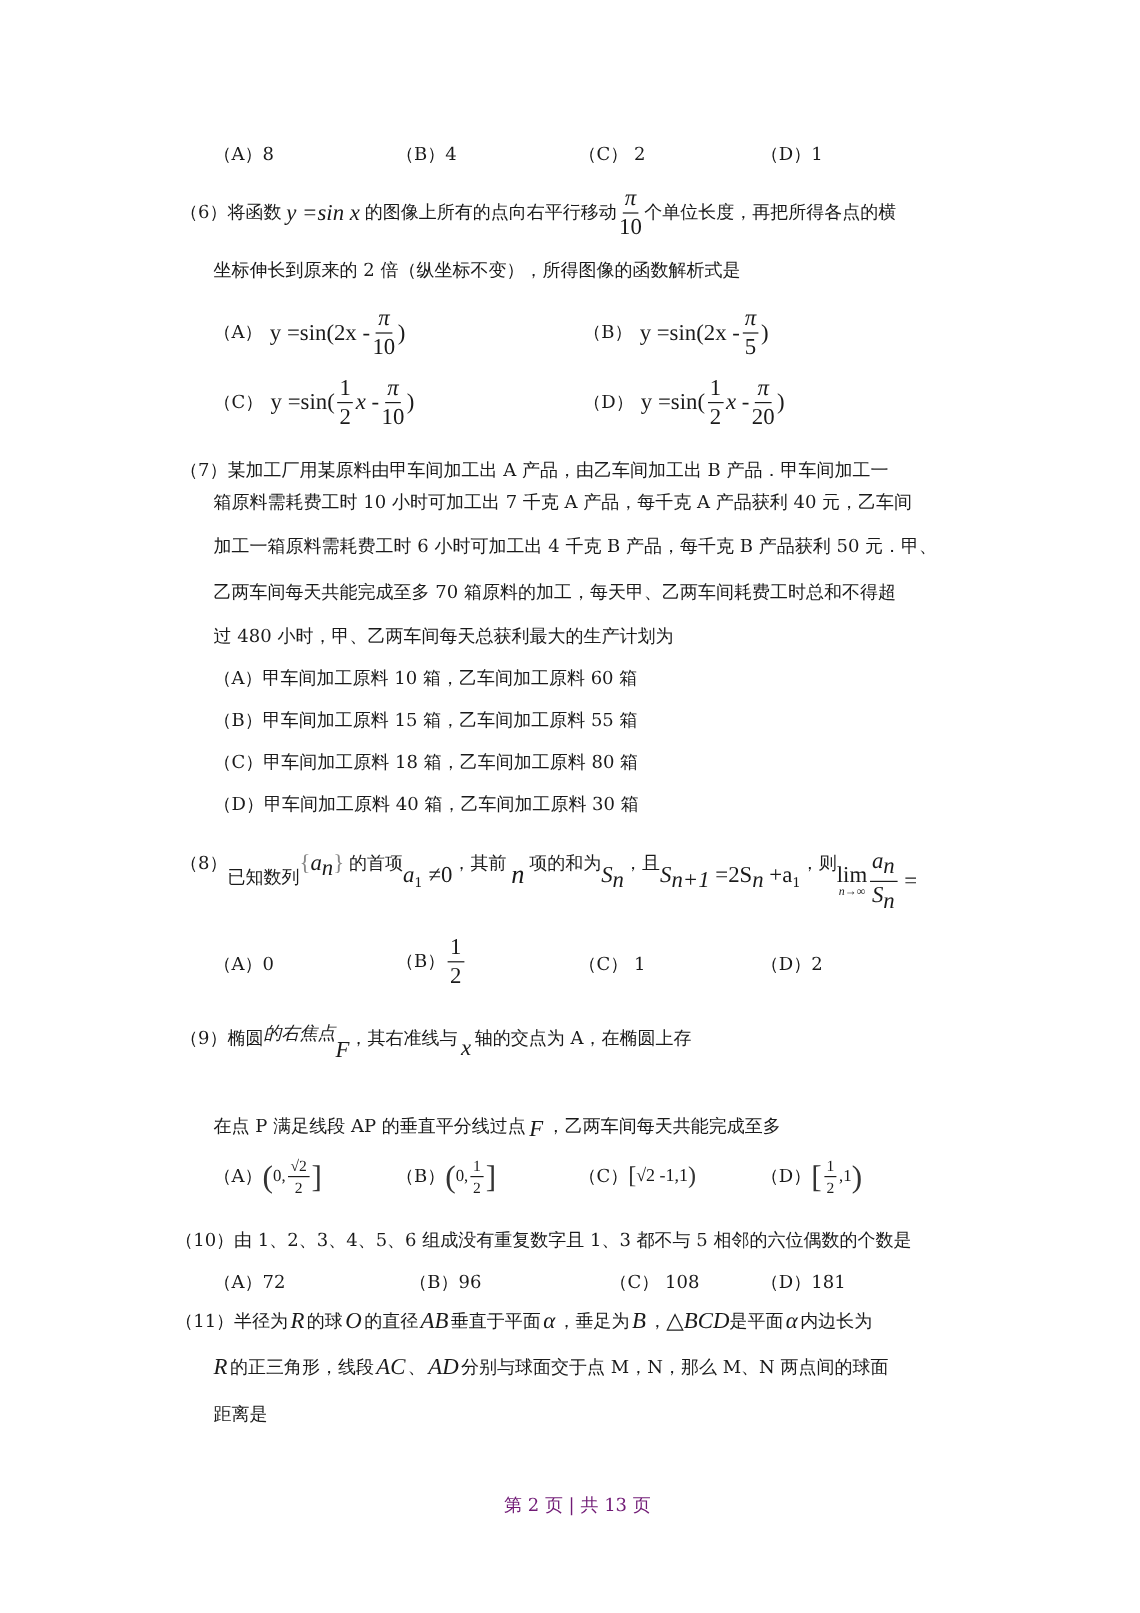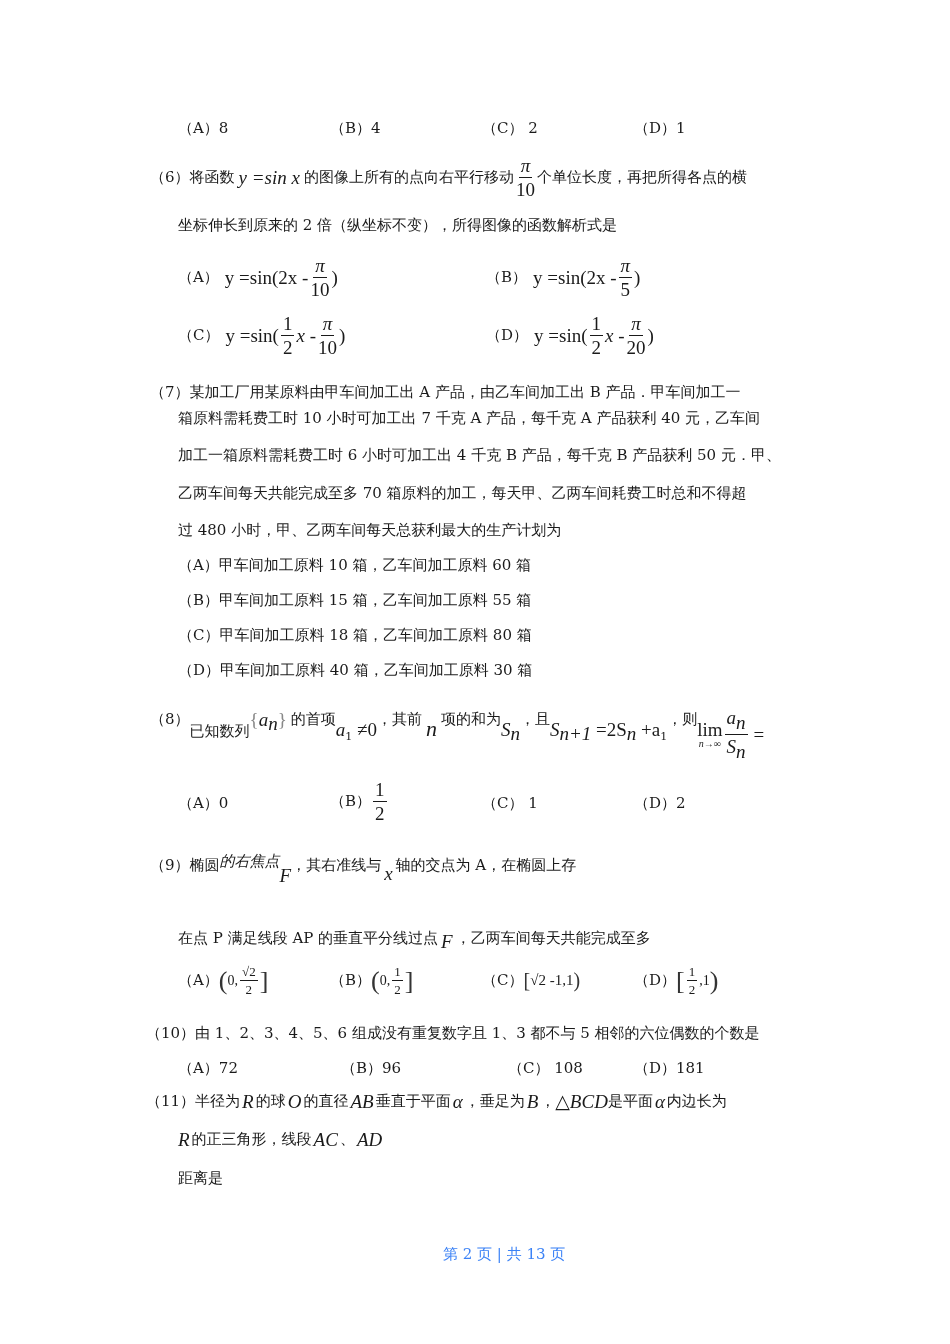--- a/index.html
+++ b/index.html
@@ -12,21 +12,21 @@
     .m { font-family: "Liberation Serif", "DejaVu Serif", serif; font-size: 19px; }
     .mi { font-family: "Liberation Serif", "DejaVu Serif", serif; font-style: italic; font-size: 19px; }
     .frac { display: inline-flex; flex-direction: column; align-items: center; vertical-align: middle; margin: 0 2px; line-height: 1; }
     .frac .num { padding: 0 2px 2px 2px; border-bottom: 1px solid #1a1a1a; }
     .frac .den { padding-top: 2px; }
     .frac.big { font-size: 19px; font-family: "Liberation Serif", serif; }
     .frac.small { font-size: 13px; font-family: "Liberation Serif", serif; }
     .opt { font-size: 15px; }
     .row { display: flex; align-items: center; }
     sub, sup { font-size: 11px; }
-    .footer { font-size: 15px; color: #3b82f6; margin-left: 23px; }
+    .footer { font-size: 15px; color: #701a75; }
     .bracket { font-family: "Liberation Serif", serif; font-size: 26px; font-weight: 100; color: #333; }
   </style>
 </head>
 <body>
 
 <div class="abs opt" style="left:178px;top:121px;">（A）8</div>
 <div class="abs opt" style="left:330px;top:121px;">（B）4</div>
 <div class="abs opt" style="left:482px;top:121px;">（C） 2</div>
 <div class="abs opt" style="left:634px;top:121px;">（D）1</div>
 
@@ -216,16 +216,17 @@
   <span>是平面</span>
   <span class="mi" style="margin:0 2px;">α</span>
   <span>内边长为</span>
 </div>
 <div class="abs row" style="left:178px;top:1130px;">
   <span class="mi" style="margin-right:2px;">R</span>
   <span>的正三角形，线段</span>
   <span class="mi" style="margin:0 2px;">AC</span>
   <span>、</span>
   <span class="mi" style="margin:0 2px;">AD</span>
+  <span>分别与球面交于点 M，N，那么 M、N 两点间的球面</span>
 </div>
 <div class="abs" style="left:178px;top:1171px;">距离是</div>
 
 <div class="abs footer" style="left:420px;top:1247px;">第 2 页 | 共 13 页</div>
 
 </body></html>

